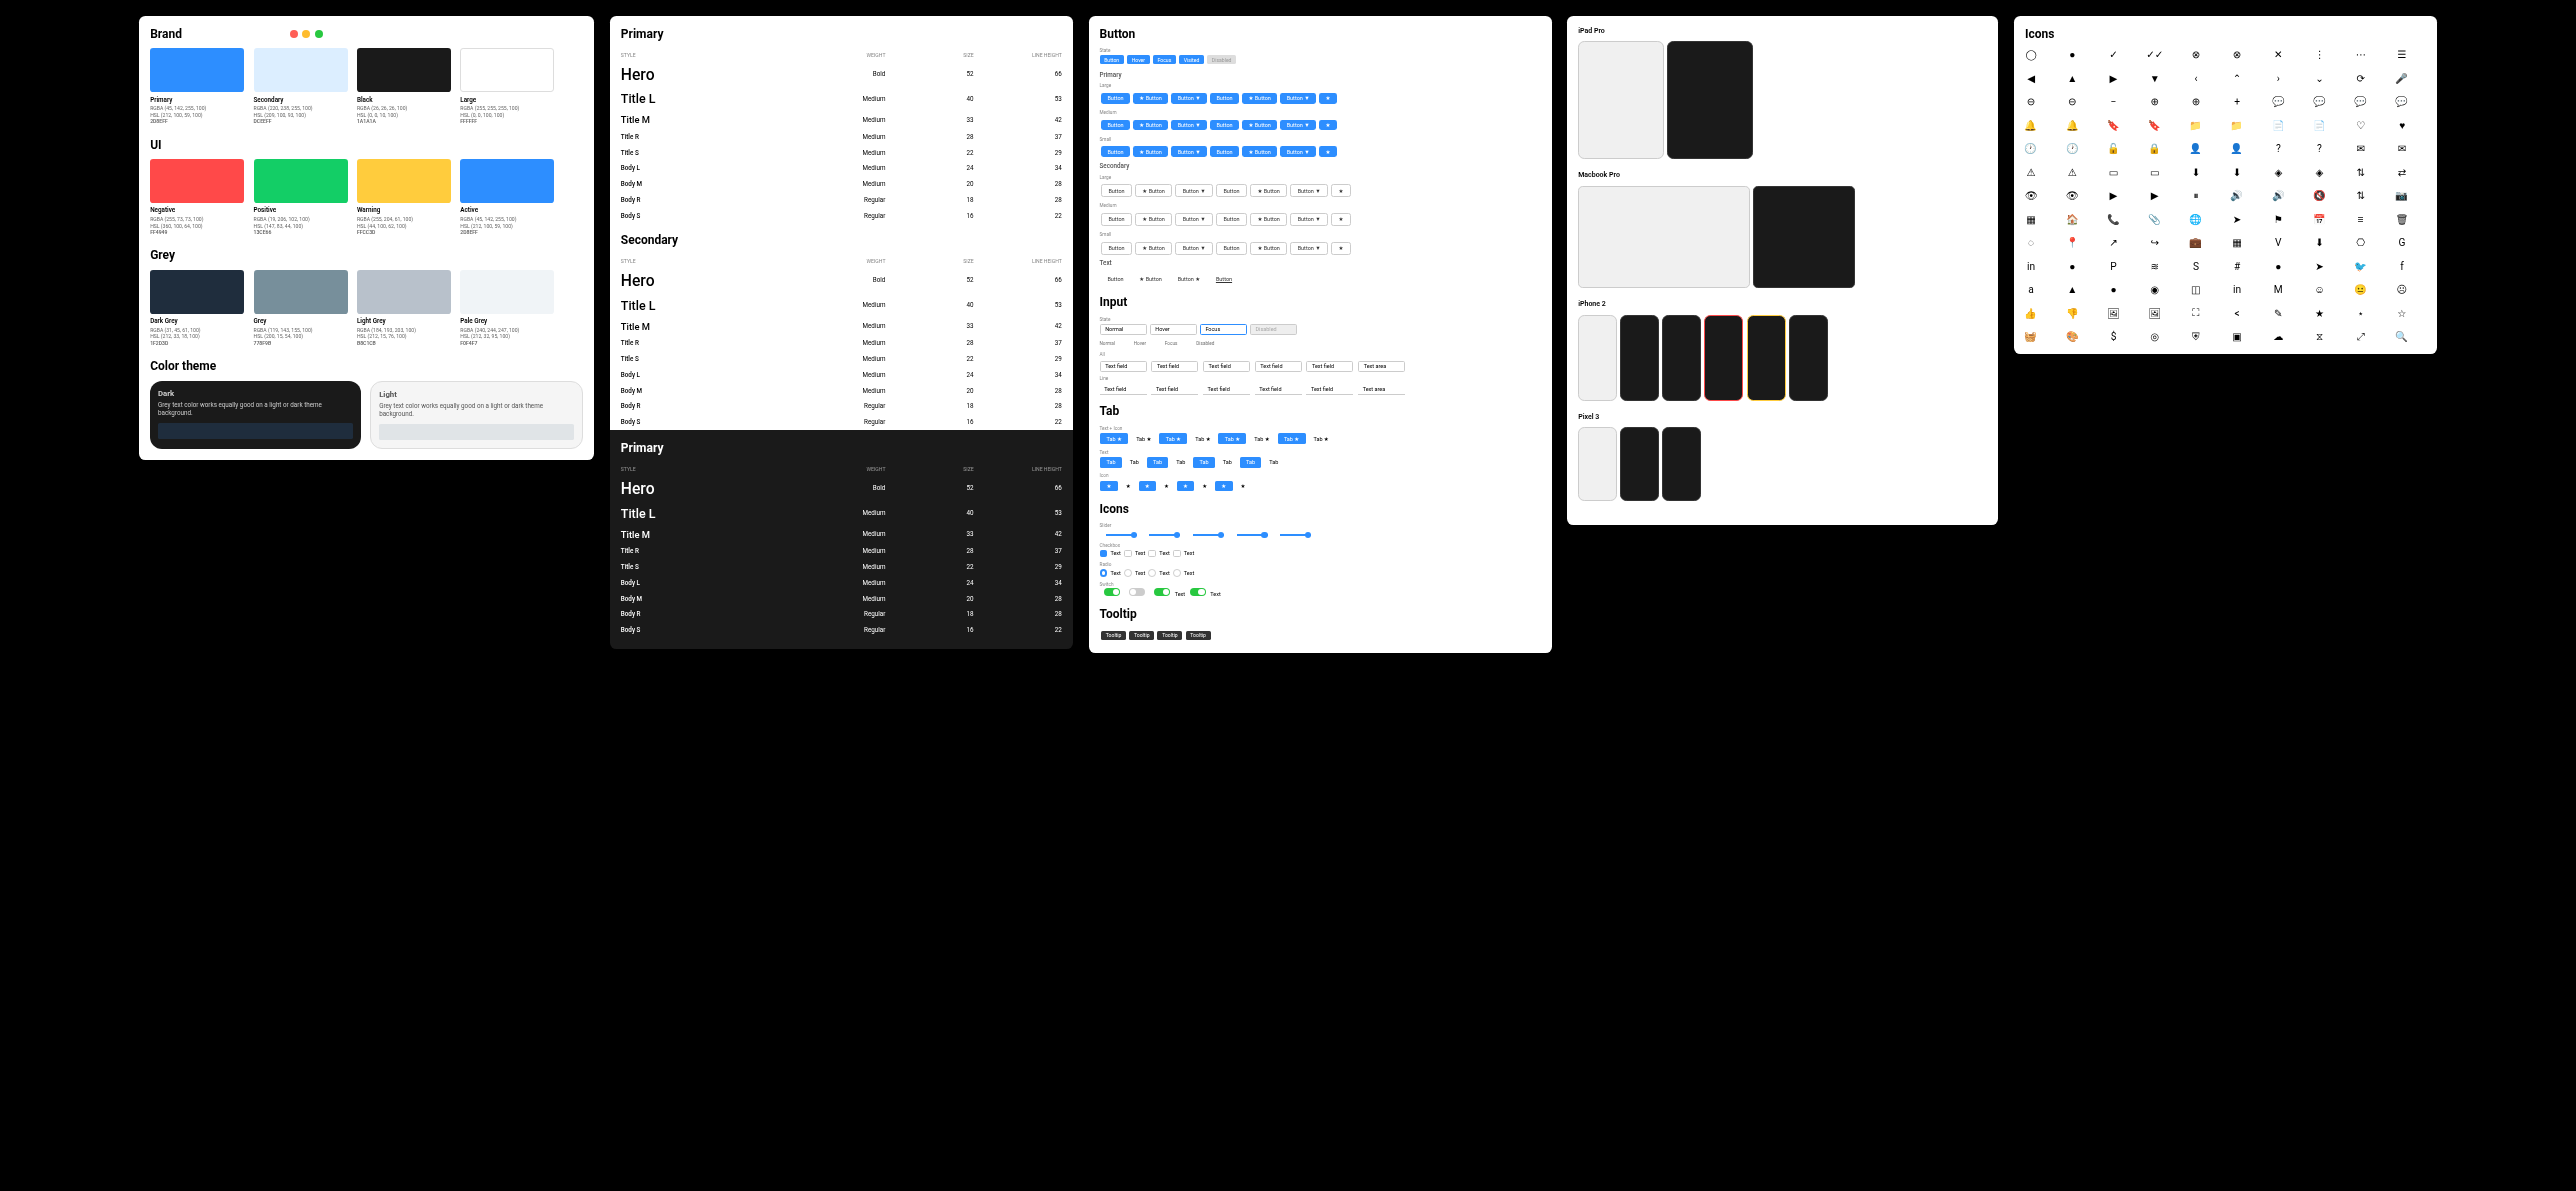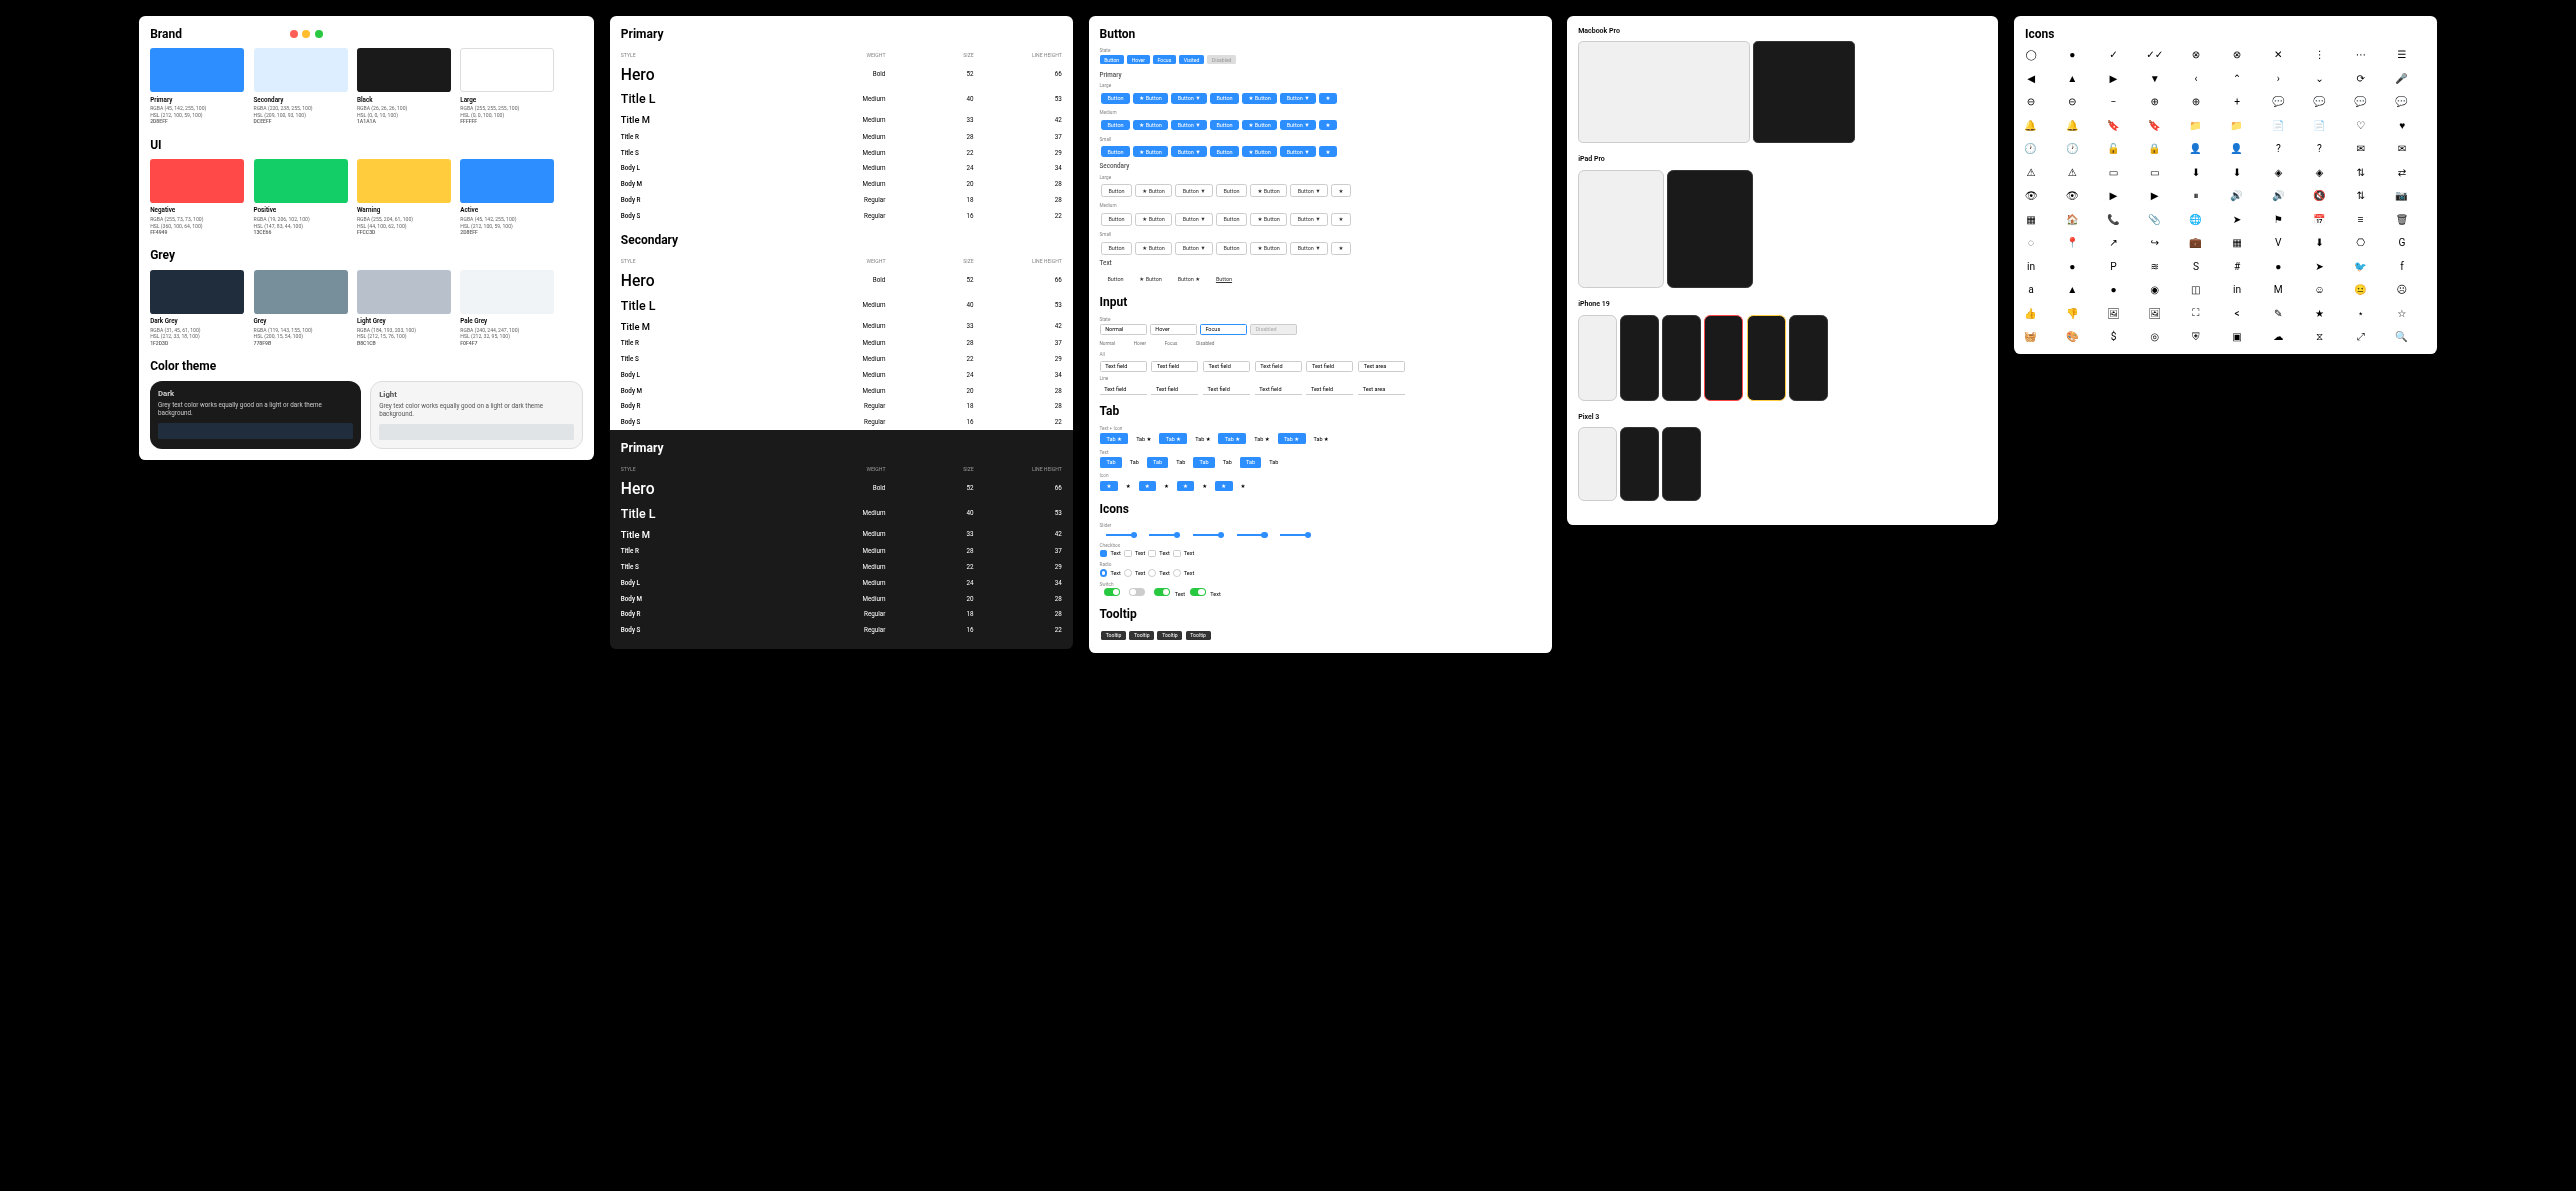--- a/index.html
+++ b/index.html
@@ -465,35 +465,35 @@
 <div><span class="radio checked"></span><span style="font-size:5.5px">Text</span> &nbsp;<span class="radio"></span><span style="font-size:5.5px">Text</span> &nbsp;<span class="radio"></span><span style="font-size:5.5px">Text</span> &nbsp;<span class="radio"></span><span style="font-size:5.5px">Text</span></div>
 <div class="sub-label">Switch</div>
 <div><span class="toggle toggle-on"></span><span class="toggle toggle-off"></span><span class="toggle toggle-on"></span><span style="font-size:5.5px">Text</span><span class="toggle toggle-on"></span><span style="font-size:5.5px">Text</span></div>
 
 <h4 style="margin-top:9.4px">Tooltip</h4>
 <div><span class="tooltip">Tooltip</span><span class="tooltip">Tooltip</span><span class="tooltip">Tooltip</span><span class="tooltip">Tooltip</span></div>
 </div>
 
 <div class="card col4">
 <div class="device">
+  <div class="device-label">iPad Pro</div>
+  <div class="mockup-row">
+        <div class="ipad"></div>
+        <div class="ipad dark"></div>
+      </div>
+</div>
+<div class="device">
   <div class="device-label">Macbook Pro</div>
   <div class="mockup-row">
         <div class="macbook"></div>
         <div class="macbook dark"></div>
       </div>
 </div>
 <div class="device">
-  <div class="device-label">iPad Pro</div>
-  <div class="mockup-row">
-        <div class="ipad"></div>
-        <div class="ipad dark"></div>
-      </div>
-</div>
-<div class="device">
-  <div class="device-label">iPhone 19</div>
+  <div class="device-label">iPhone 2</div>
   <div class="mockup-row">
         <div class="iphone light"></div>
         <div class="iphone"></div>
         <div class="iphone"></div>
         <div class="iphone" style="border-color:#ff4949"></div>
         <div class="iphone" style="border-color:#ffcc3d"></div>
         <div class="iphone"></div>
       </div>
 </div>
 <div class="device">

